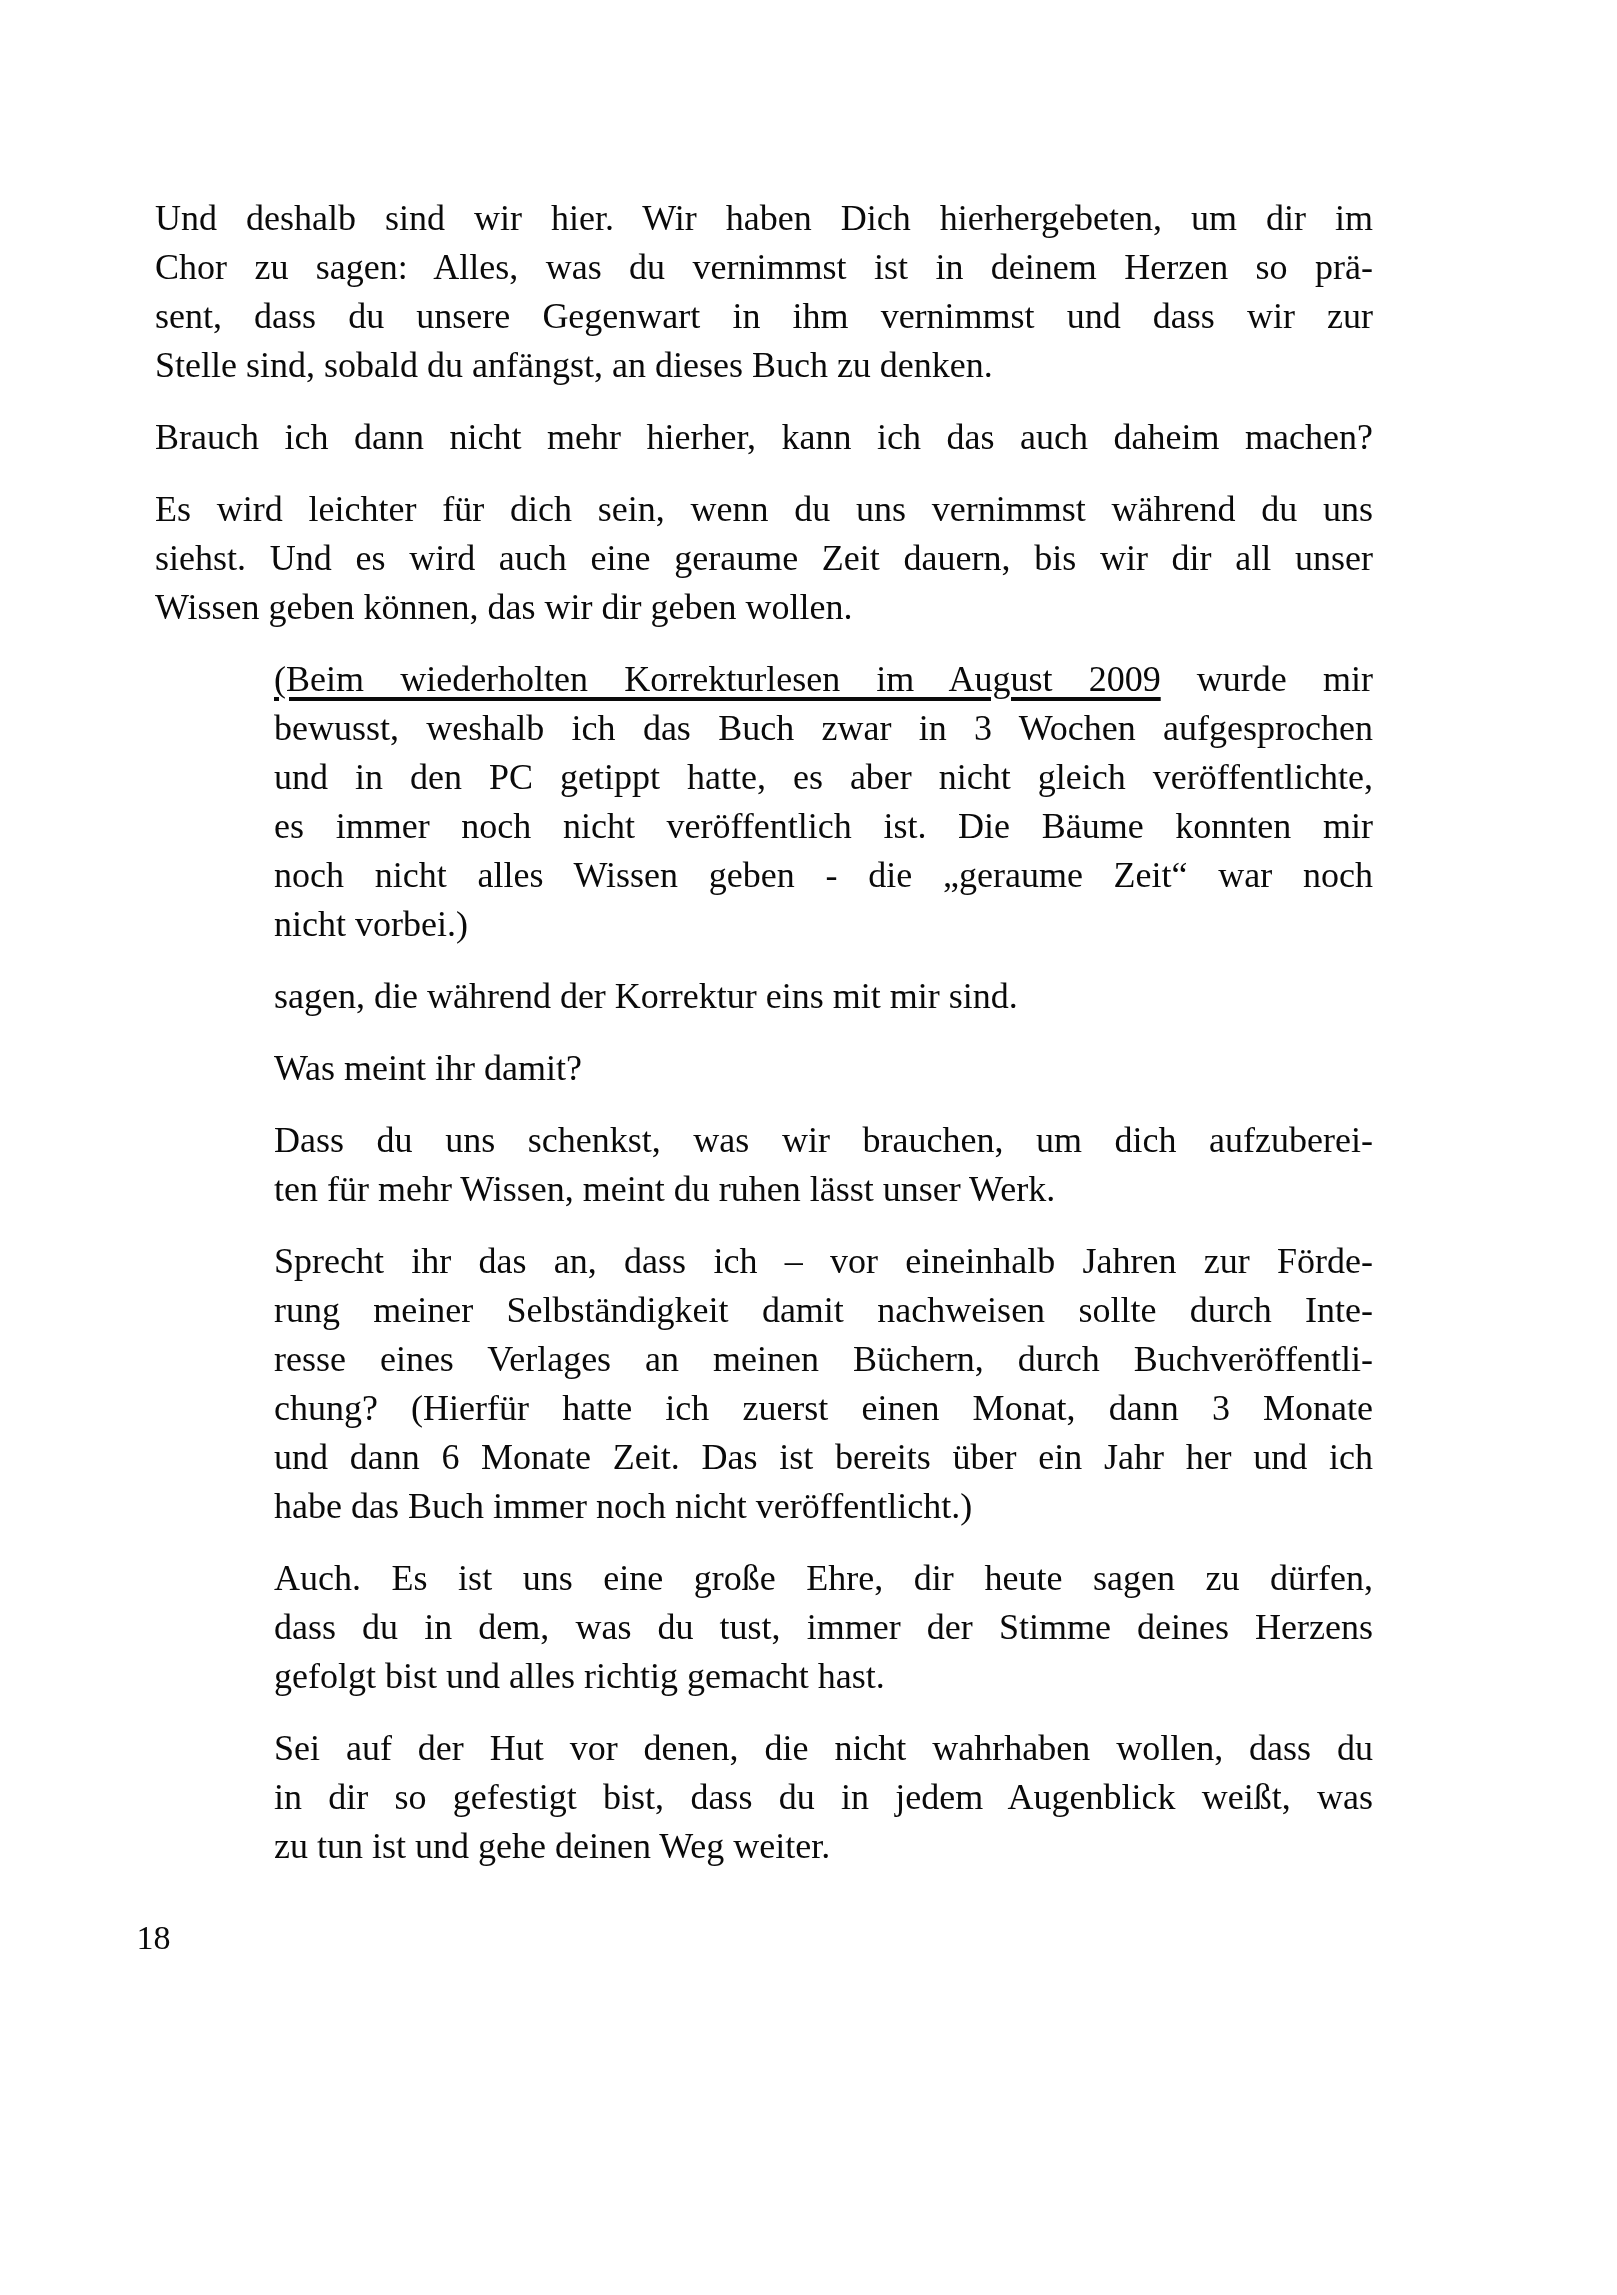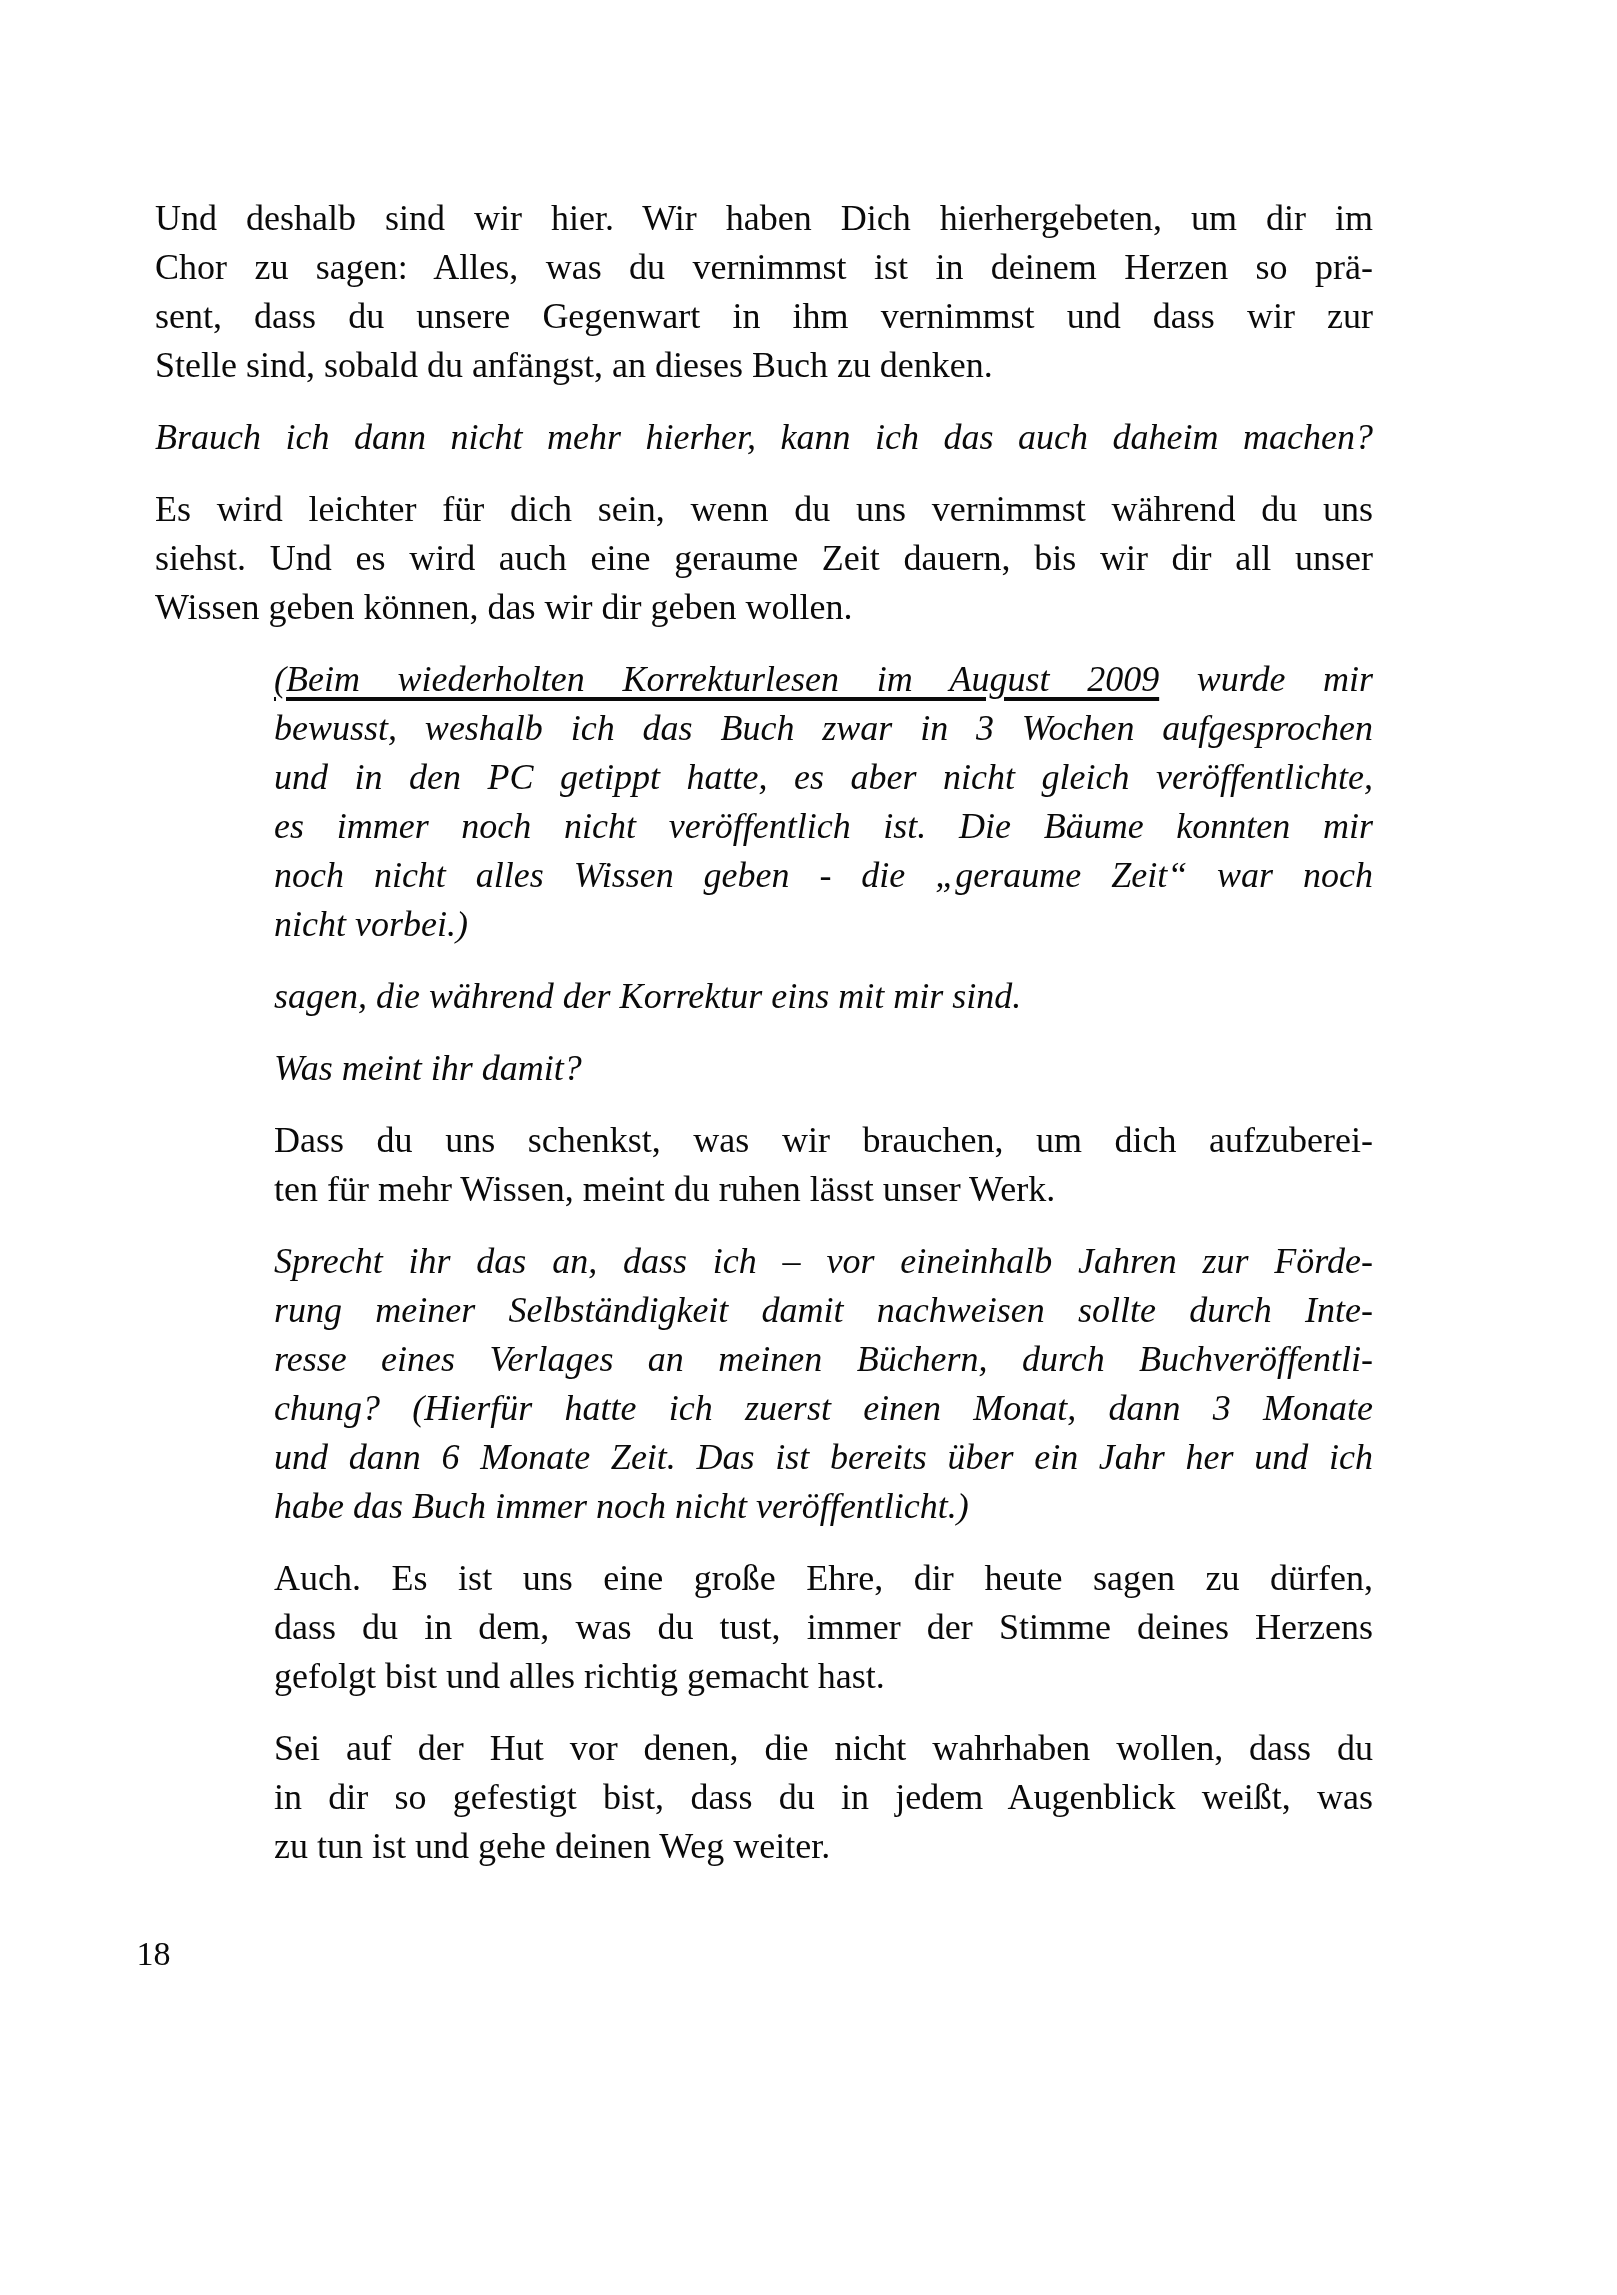--- a/index.html
+++ b/index.html
@@ -31,29 +31,28 @@
   }
   .line {
     text-align: justify;
     white-space: normal;
   }
   
   .line.fill {
     text-align-last: justify;
   }
   .it {
-    font-style: italic;
   }
   .ul {
     text-decoration: underline;
     text-decoration-thickness: 3.7px;
     text-underline-offset: 6px;
   }
   .footer {
-    margin-top: 58px;
+    margin-top: 42px;
     margin-left: -18.5px;
   }
   .page-num {
     font-size: 34px;
     line-height: 49px;
     color: #0a0a0a;
   }
 </style>
 </head>
 <body>

